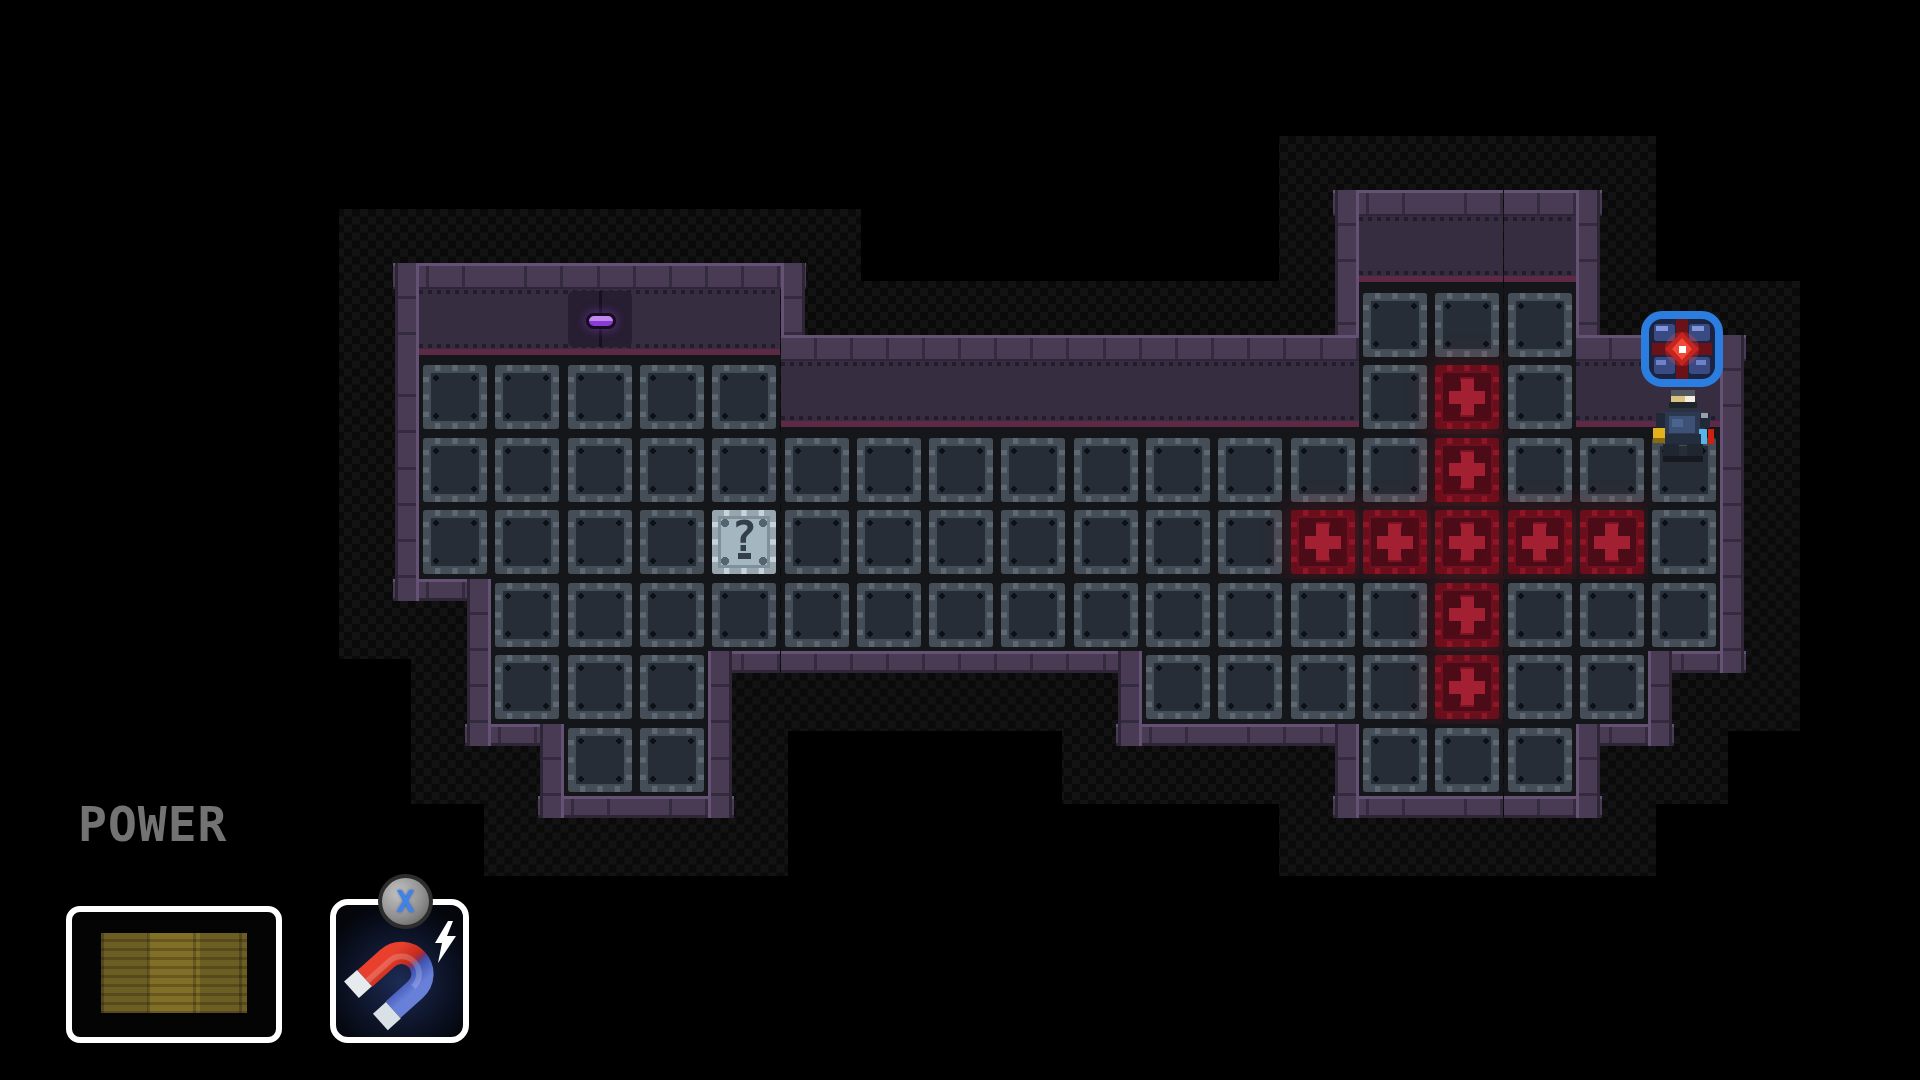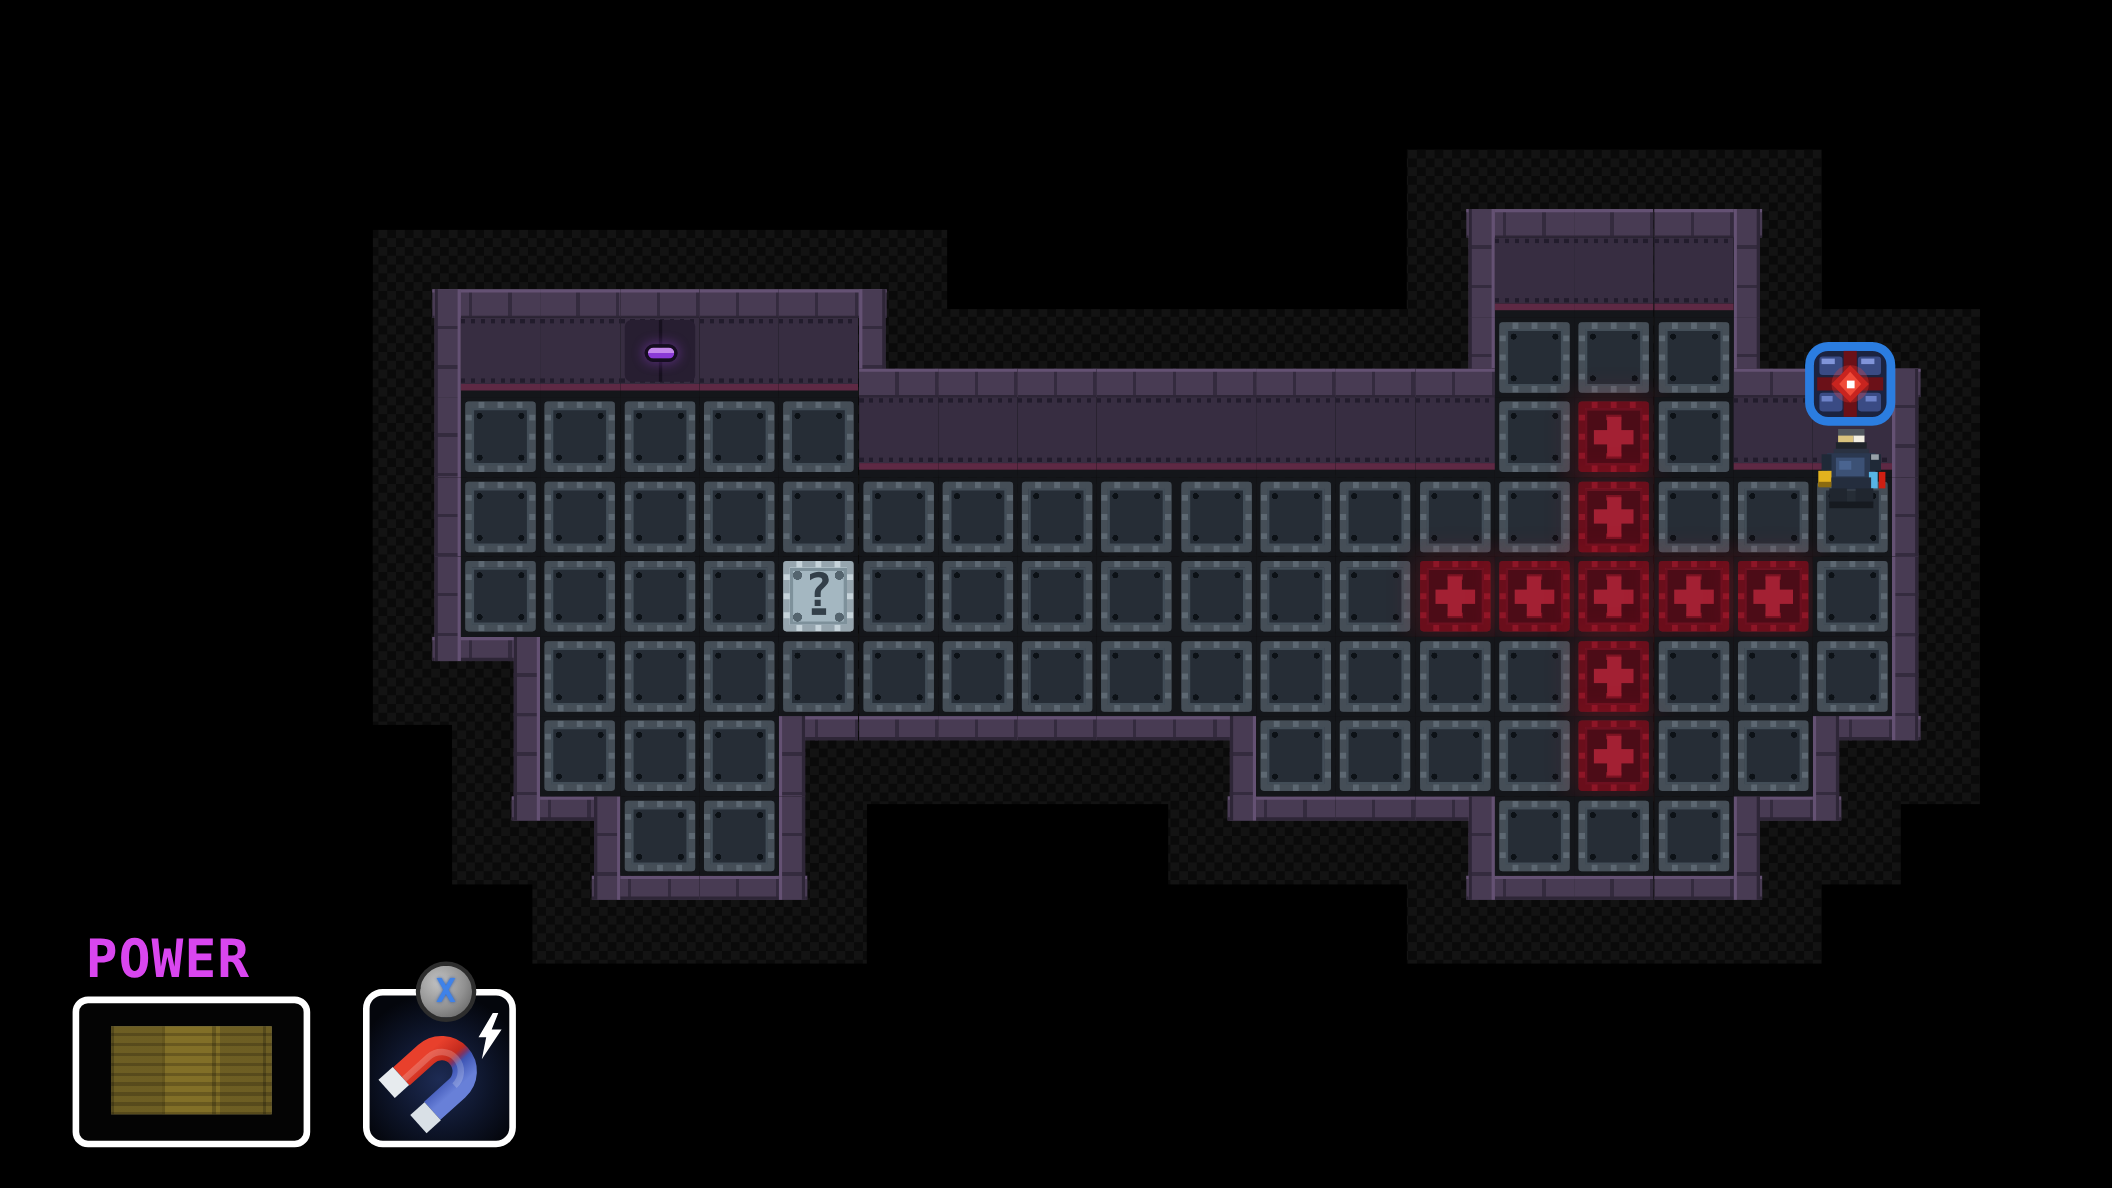--- a/index.html
+++ b/index.html
@@ -72,21 +72,21 @@
       radial-gradient(circle at calc(100% - 7px) calc(100% - 7px), #54646e 4px, transparent 4.3px);}
   .qmark{position:absolute;left:0;right:0;top:-4px;text-align:center;
     font:bold 42px "DejaVu Sans Mono",monospace;color:var(--q_glyph);z-index:5;}
   .qdash{position:absolute;left:20px;bottom:9px;width:13px;height:6px;background:var(--q_glyph);z-index:5;}
 
   
   .sprite{position:absolute;z-index:6;}
 
   
   #hud{position:absolute;left:0;top:0;z-index:10;}
-  #power-label{position:absolute;left:78px;top:844px;color:#d946ef;
+  #power-label{position:absolute;left:78px;top:796px;color:#737373;
     font:bold 48px "DejaVu Sans Mono",monospace;letter-spacing:1px;}
   #power-meter{position:absolute;left:66px;top:906px;width:204px;height:125px;
     border:6px solid #fff;border-radius:14px;background:#040404;}
   #power-fill{position:absolute;left:29px;top:21px;width:146px;height:80px;
     background-image:
       repeating-linear-gradient(90deg, rgba(0,0,0,.22) 0 3px, transparent 3px 46px),
       linear-gradient(90deg, #6e6640 0 32%, #837947 32% 68%, #6e6640 68%),
       repeating-linear-gradient(180deg, #7e7546 0 6px, #655d38 6px 9px);
     background-blend-mode:normal,overlay,normal;}
   #item-slot{position:absolute;left:330px;top:899px;width:127px;height:132px;

